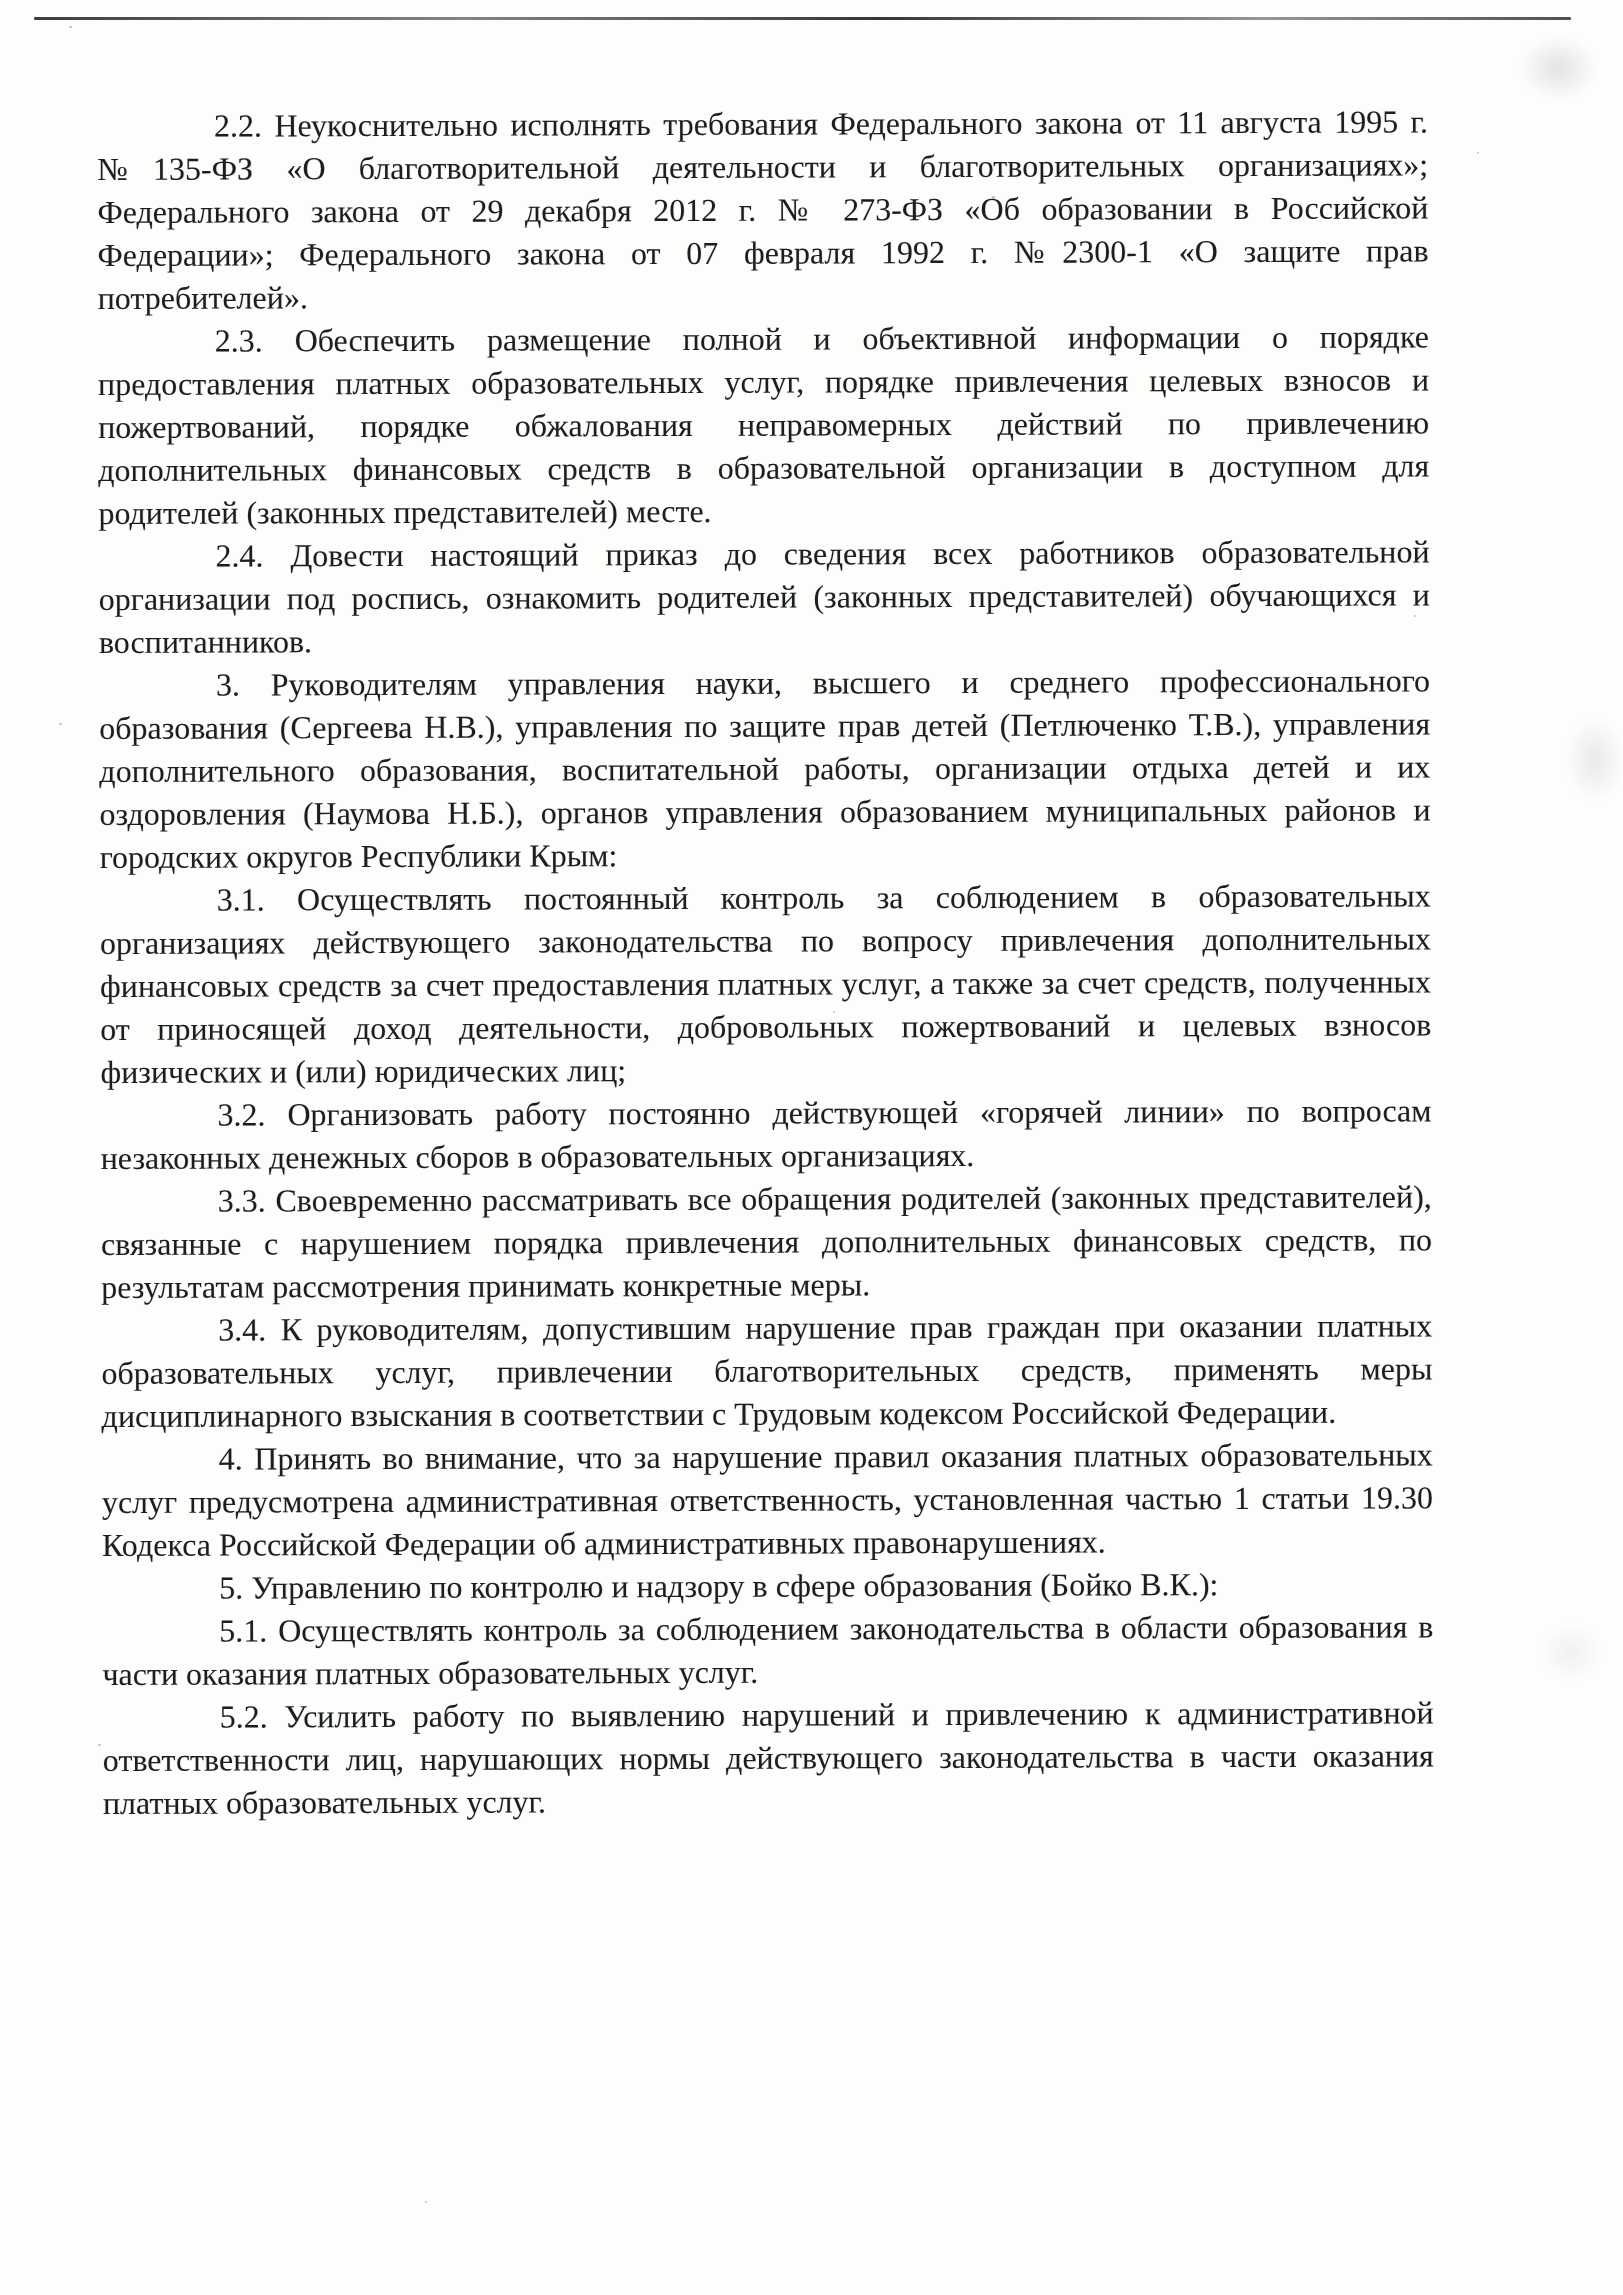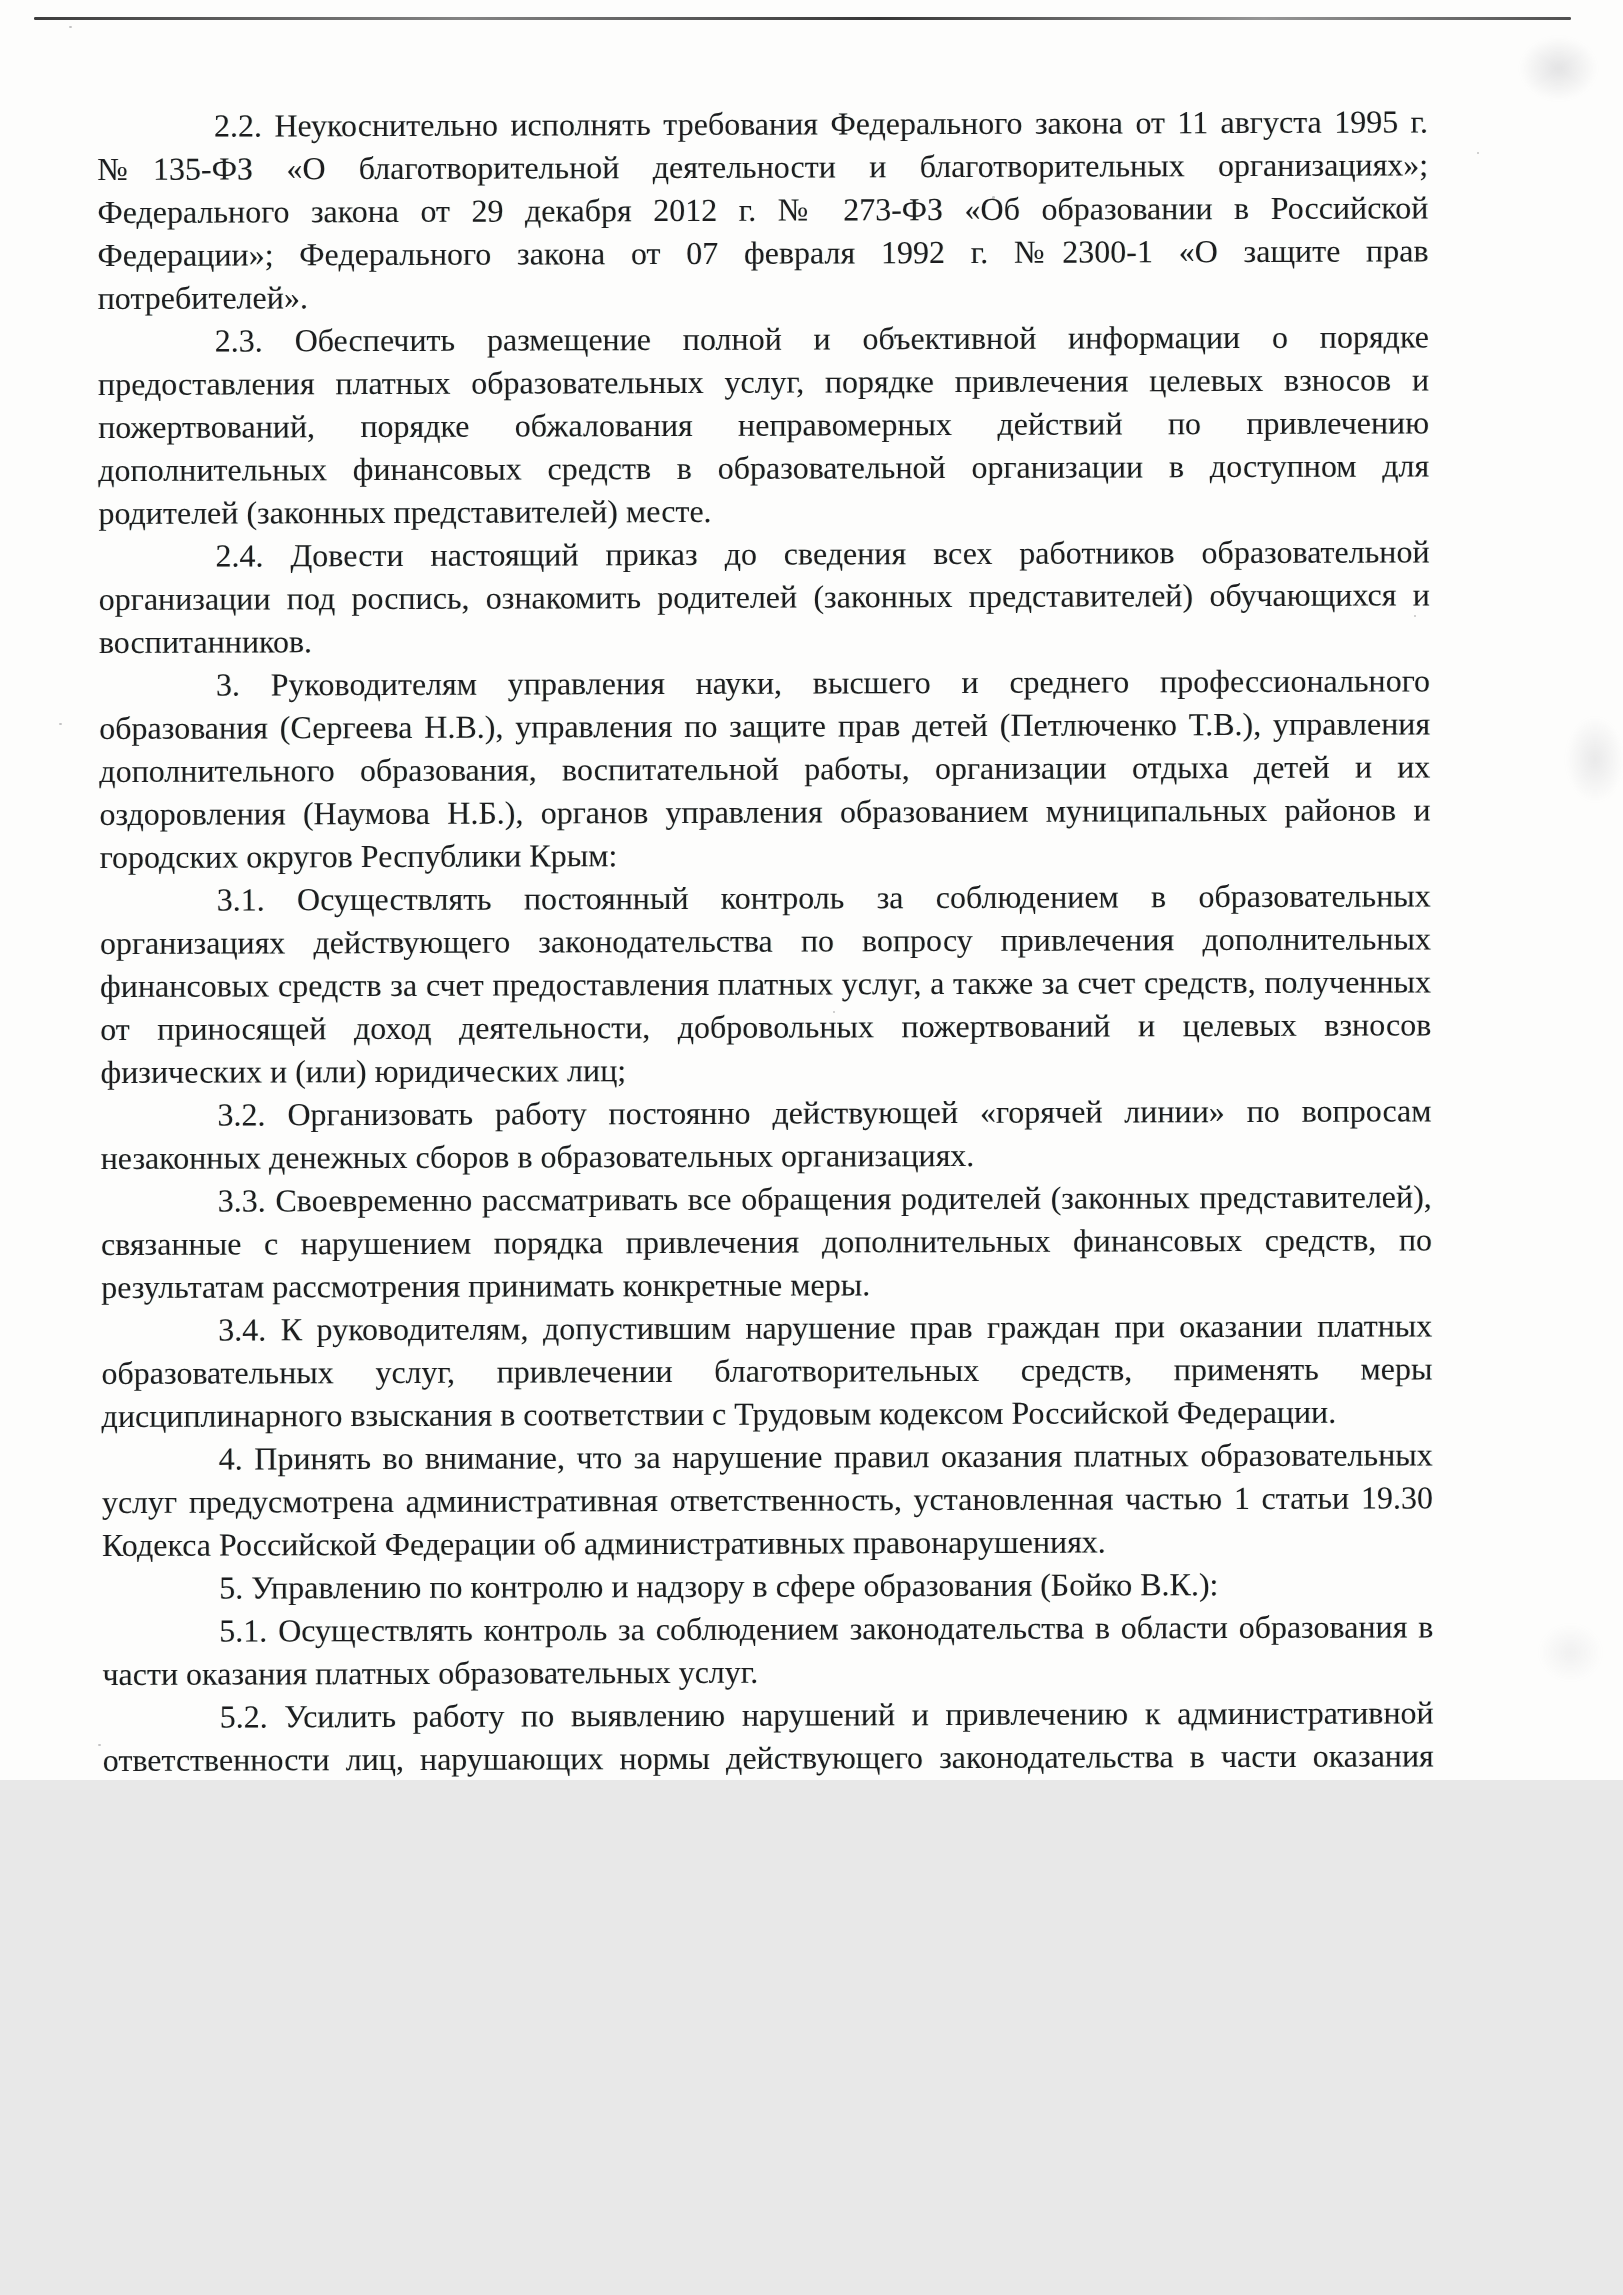--- a/index.html
+++ b/index.html
@@ -3,21 +3,21 @@
 <meta charset="utf-8">
 <style>
   html, body {
     margin: 0;
     padding: 0;
     background: #e8e8e8;
   }
   .page {
     position: relative;
     width: 1623px;
-    height: 1780px;
+    height: 2295px;
     background: #fdfdfc;
     overflow: hidden;
   }
   
   .scan-line {
     position: absolute;
     left: 34px;
     top: 17px;
     width: 1537px;
     height: 2.6px;

